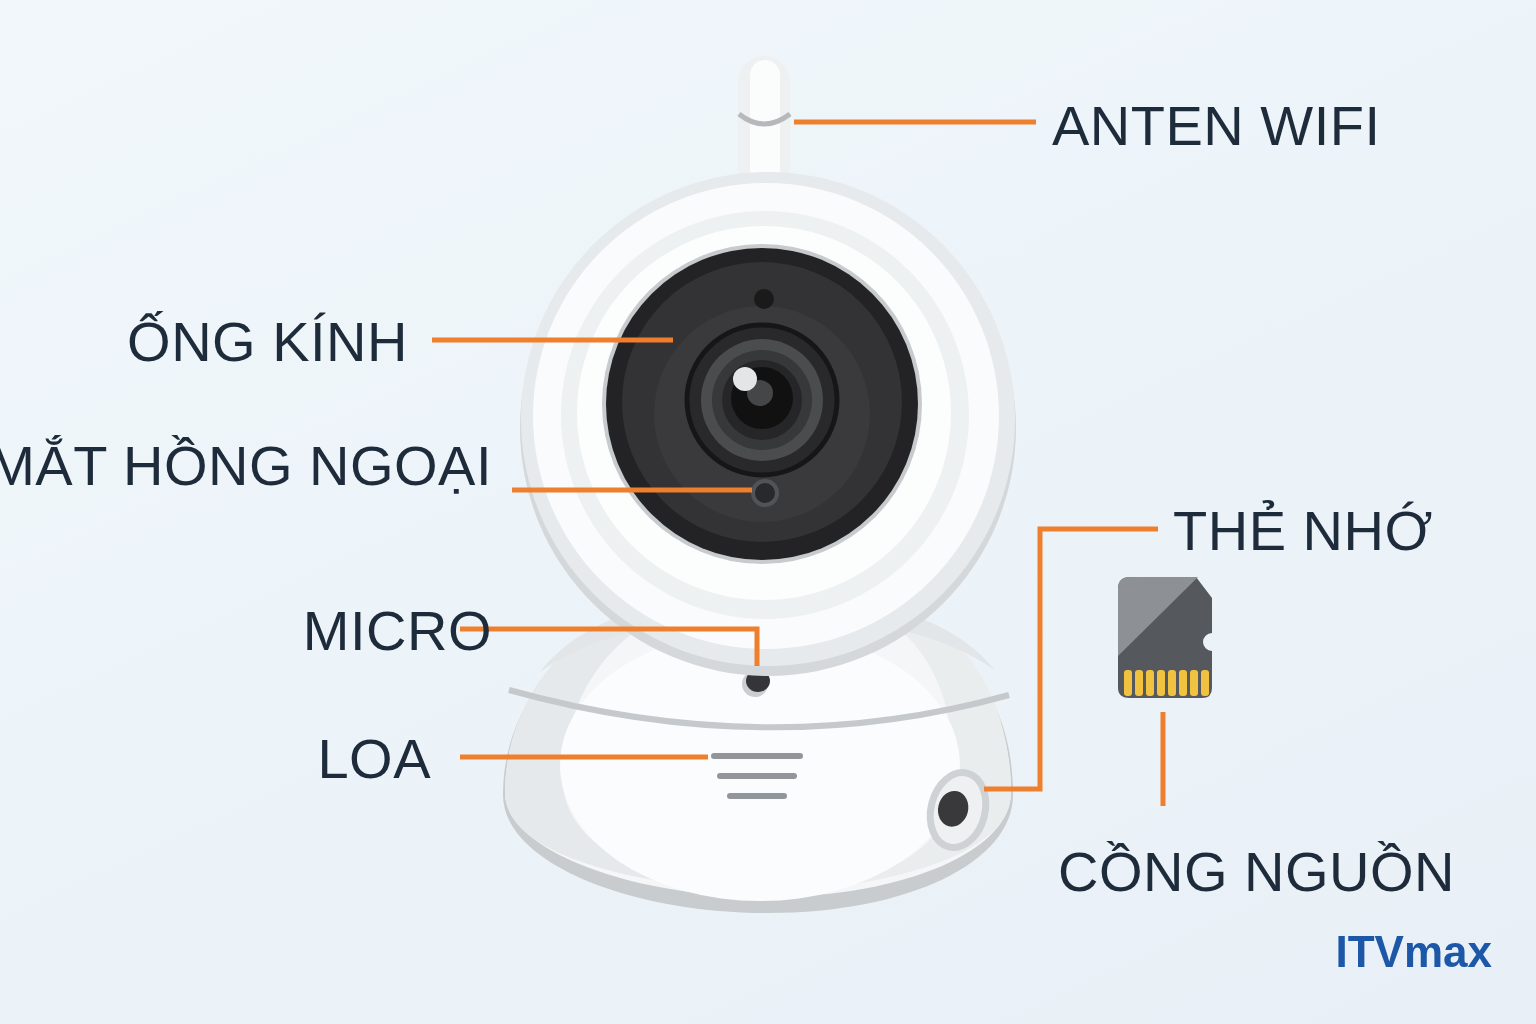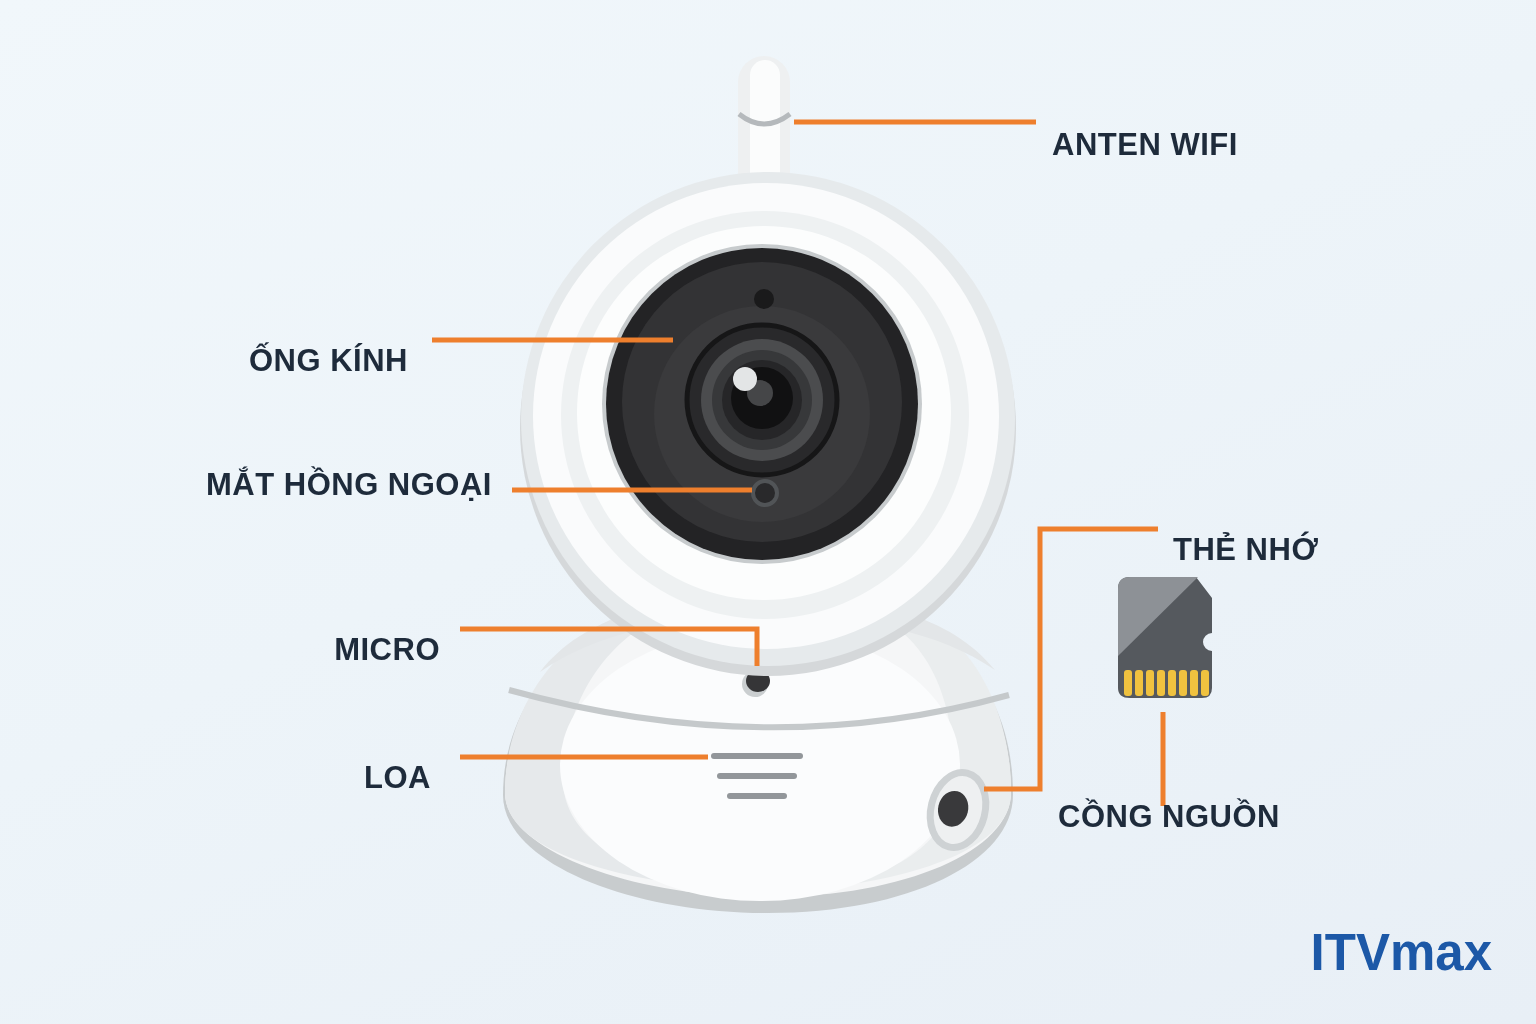--- a/index.html
+++ b/index.html
@@ -18,47 +18,46 @@
   .stage svg.scene {
     position: absolute;
     left: 0;
     top: 0;
     width: 1536px;
     height: 1024px;
     display: block;
   }
   .part-label {
     position: absolute;
-    font-size: 31px;
-    font-weight: 700;
+    font-size: 56px;
+    font-weight: 400;
     letter-spacing: 0.5px;
     color: #1e2b3b;
     white-space: nowrap;
     line-height: 1;
     transform: translateY(-46%);
-    margin-top: 19px;
   }
   .brand-logo {
     position: absolute;
-    font-size: 51px;
+    font-size: 44px;
     font-weight: 700;
     letter-spacing: 0px;
     color: #1c58a7;
     white-space: nowrap;
     line-height: 1;
     transform: translateY(-48%);
   }
   
   .lbl-anten      { left: 1052px; top: 124px; }
   .lbl-ongkinh    { right: 1128px; top: 340px; text-align: center; }
   .lbl-hongngoai  { right: 1044px; top: 464px; }
-  .lbl-micro      { right: 1096px; top: 629px; }
+  .lbl-micro      { right: 1044px; top: 629px; }
   .lbl-loa        { right: 1105px; top: 757px; }
   .lbl-thenho     { left: 1173px; top: 529px; }
-  .lbl-congnguon  { left: 1058px; top: 796px; }
+  .lbl-congnguon  { left: 1058px; top: 870px; }
   .lbl-brand      { right: 44px;  top: 951px; }
 </style>
 </head>
 <body>
 
 <div class="stage">
 
   <svg class="scene" viewBox="0 0 1536 1024">
 
     <g>

